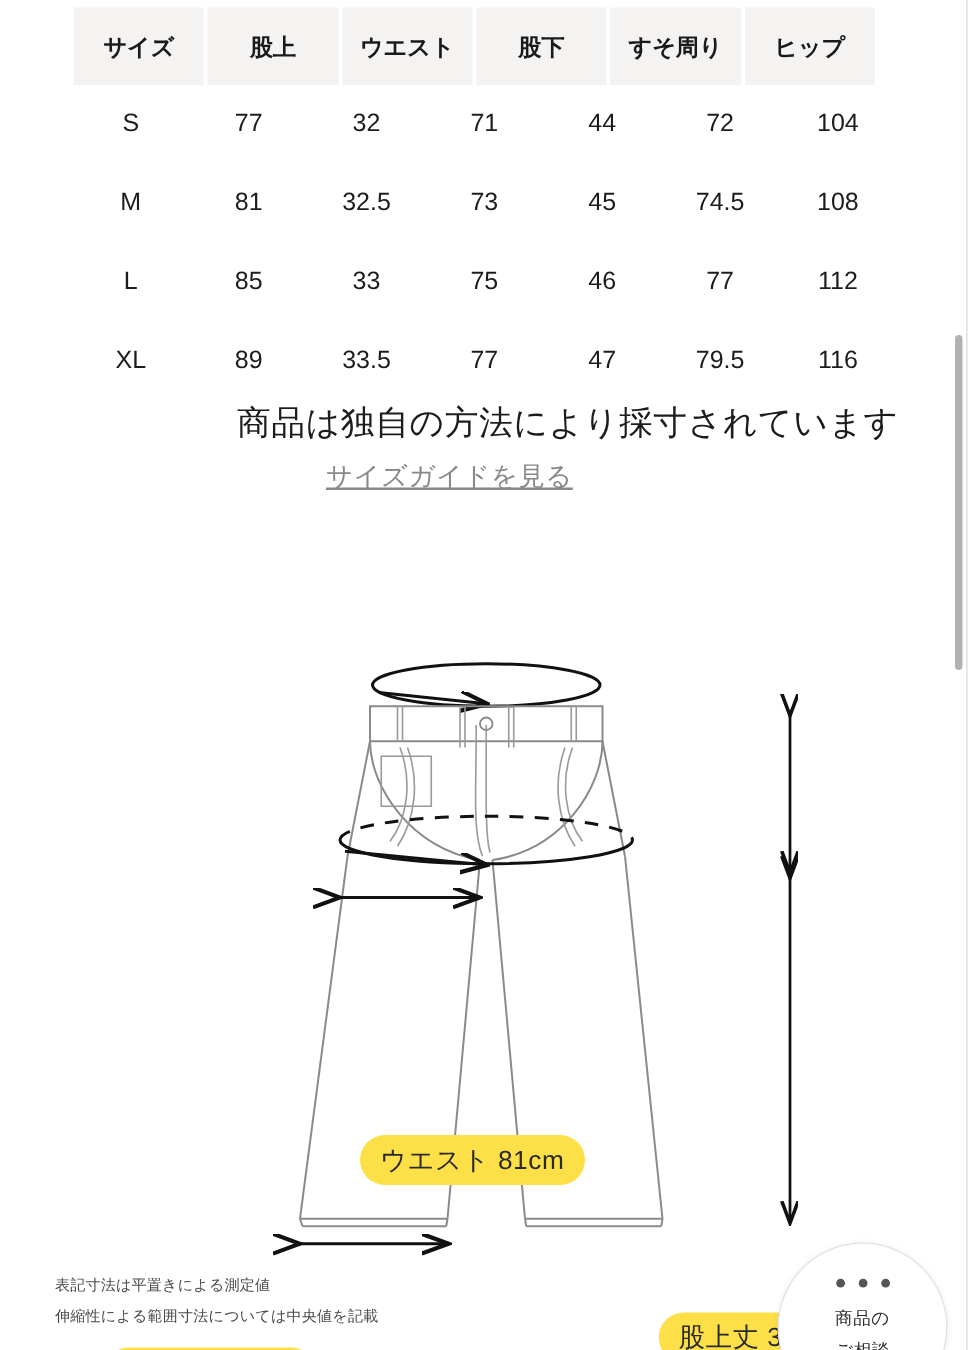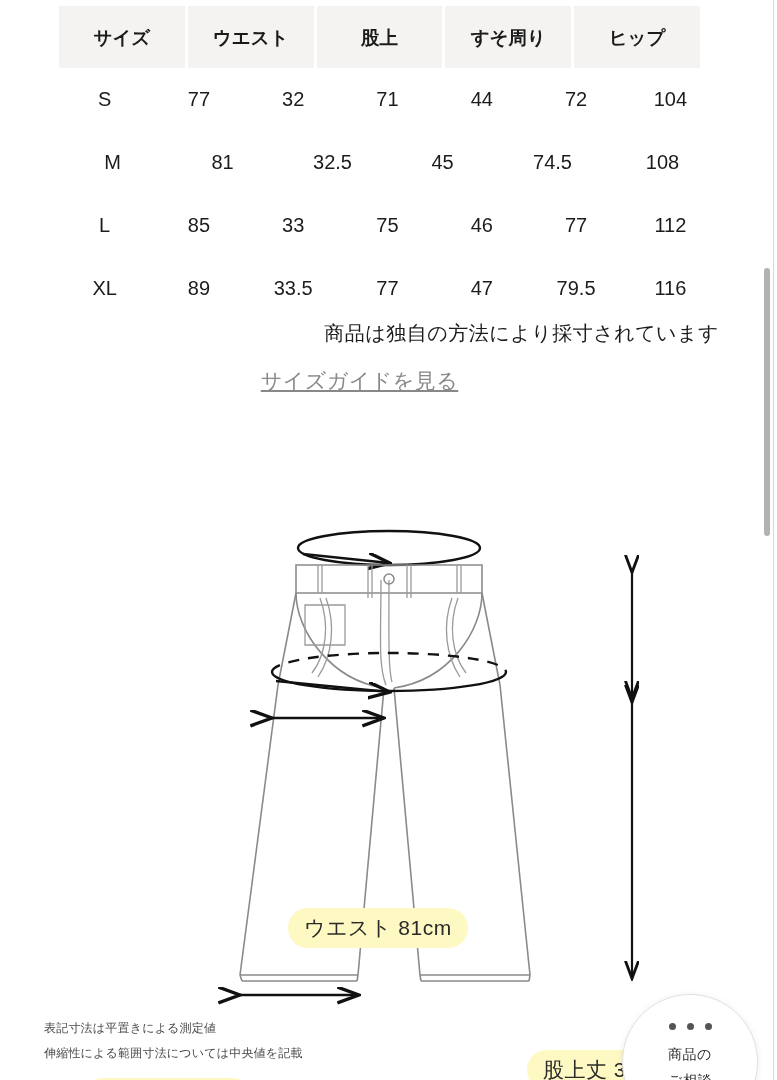--- a/index.html
+++ b/index.html
@@ -73,21 +73,21 @@
     margin-right: 3px;
   }
   .trow.body .cell:last-child { margin-right: 0; }
 
   
   #measure-note {
     position: absolute;
     left: 0; top: 320px;
     width: 719px;
     text-align: right;
-    font-size: 20px;
+    font-size: 27px;
     color: #1c1c1c;
     letter-spacing: 0.5px;
   }
   #size-guide-link {
     position: absolute;
     left: 0; top: 367px;
     width: 719px;
     text-align: center;
     font-size: 21px;
     color: #888888;
@@ -100,21 +100,21 @@
   #diagram {
     position: absolute;
     left: 0; top: 430px;
     width: 777px;
     height: 600px;
   }
   #diagram svg { display: block; }
 
   .pill {
     position: absolute;
-    background: #fef9c3;
+    background: #fde047;
     border-radius: 22px;
     height: 40px;
     display: flex;
     align-items: center;
     justify-content: center;
     padding: 0 16px;
     font-size: 21px;
     color: #2a2a2a;
     white-space: nowrap;
     letter-spacing: 0.5px;
@@ -172,40 +172,42 @@
   #consult-line1 { margin-top: 12px; }
 </style>
 </head>
 <body>
 
 <div id="page">
 
   <div id="size-table">
     <div class="trow head">
       <div class="cell">サイズ</div>
+      <div class="cell">股上</div>
       <div class="cell">ウエスト</div>
-      <div class="cell">股上</div>
+      <div class="cell">股下</div>
       <div class="cell">すそ周り</div>
       <div class="cell">ヒップ</div>
     </div>
 
     <div class="trow body">
       <div class="cell">S</div>
       <div class="cell">77</div>
       <div class="cell">32</div>
       <div class="cell">71</div>
       <div class="cell">44</div>
       <div class="cell">72</div>
       <div class="cell">104</div>
     </div>
 
     <div class="trow body">
       <div class="cell">M</div>
       <div class="cell">81</div>
       <div class="cell">32.5</div>
+      <div class="cell">73</div>
       <div class="cell">45</div>
       <div class="cell">74.5</div>
       <div class="cell">108</div>
     </div>
 
     <div class="trow body">
       <div class="cell">L</div>
       <div class="cell">85</div>
       <div class="cell">33</div>
       <div class="cell">75</div>

